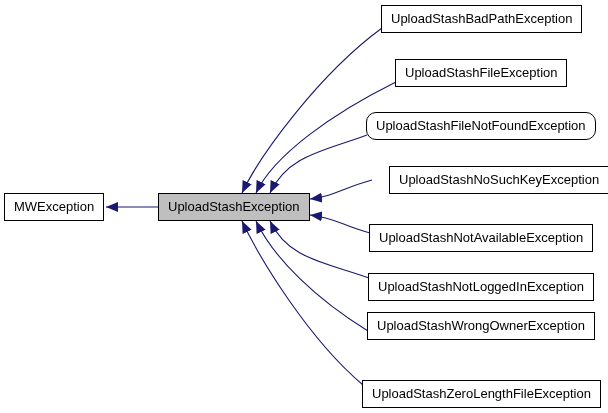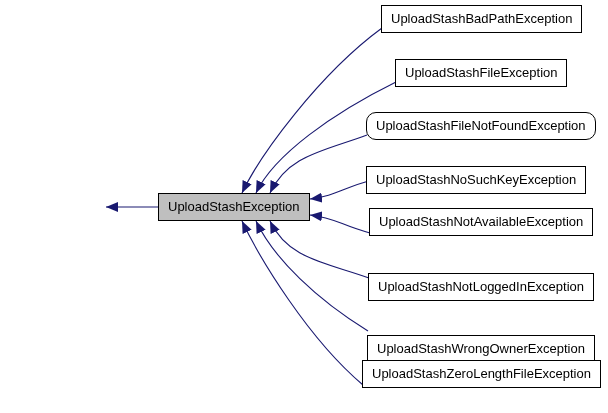--- a/index.html
+++ b/index.html
@@ -54,32 +54,33 @@
       <path d="M 382 28 C 319 74.2, 260 155, 242 193" fill="none" stroke="#191970" stroke-width="1.1" marker-end="url(#arrow)"></path>
       <path d="M 396 82 C 333 113.08, 274 155, 256 193" fill="none" stroke="#191970" stroke-width="1.1" marker-end="url(#arrow)"></path>
       <path d="M 367 135 C 323.35 151.24, 288 155, 270 193" fill="none" stroke="#191970" stroke-width="1.1" marker-end="url(#arrow)"></path>
       <path d="M 372 180 C 342 188, 336 196, 310 199" fill="none" stroke="#191970" stroke-width="1.1" marker-end="url(#arrow)"></path>
       <path d="M 370 233 C 340 225, 336 218, 310 215" fill="none" stroke="#191970" stroke-width="1.1" marker-end="url(#arrow)"></path>
       <path d="M 369 278 C 324.45 262.04, 288 259, 270 221" fill="none" stroke="#191970" stroke-width="1.1" marker-end="url(#arrow)"></path>
       <path d="M 368 331 C 317.6 300.2, 274 259, 256 221" fill="none" stroke="#191970" stroke-width="1.1" marker-end="url(#arrow)"></path>
       <path d="M 363 385 C 308.55 339.08, 260 259, 242 221" fill="none" stroke="#191970" stroke-width="1.1" marker-end="url(#arrow)"></path>
     </svg>
 
+  <div class="node" id="base-node">MWException</div>
 
   <div class="node highlight" id="center-node">UploadStashException</div>
 
   <div class="node derived-node" style="top: 5px; left: 381px;">UploadStashBadPathException</div>
 
   <div class="node derived-node" style="top: 59px; left: 395px; text-align: right;">UploadStashFileException</div>
 
   <div class="node derived-node" style="top: 112px; left: 366px; border-radius: 10px;">UploadStashFileNotFoundException</div>
 
-  <div class="node derived-node" style="top: 166px; left: 366px;">UploadStashNoSuchKeyException</div>
+  <div class="node derived-node" style="top: 166px; left: 389px;">UploadStashNoSuchKeyException</div>
 
-  <div class="node derived-node" style="top: 208px; left: 369px;">UploadStashNotAvailableException</div>
+  <div class="node derived-node" style="top: 224px; left: 369px;">UploadStashNotAvailableException</div>
 
   <div class="node derived-node" style="top: 273px; left: 368px; text-align: right;">UploadStashNotLoggedInException</div>
 
-  <div class="node derived-node" style="top: 312px; left: 367px; margin-top: 23px;">UploadStashWrongOwnerException</div>
+  <div class="node derived-node" style="top: 312px; left: 367px;">UploadStashWrongOwnerException</div>
 
-  <div class="node derived-node" style="top: 360px; left: 362px; text-align: center;">UploadStashZeroLengthFileException</div>
+  <div class="node derived-node" style="top: 380px; left: 362px; text-align: center;">UploadStashZeroLengthFileException</div>
 
 </div>
 
 </body></html>

